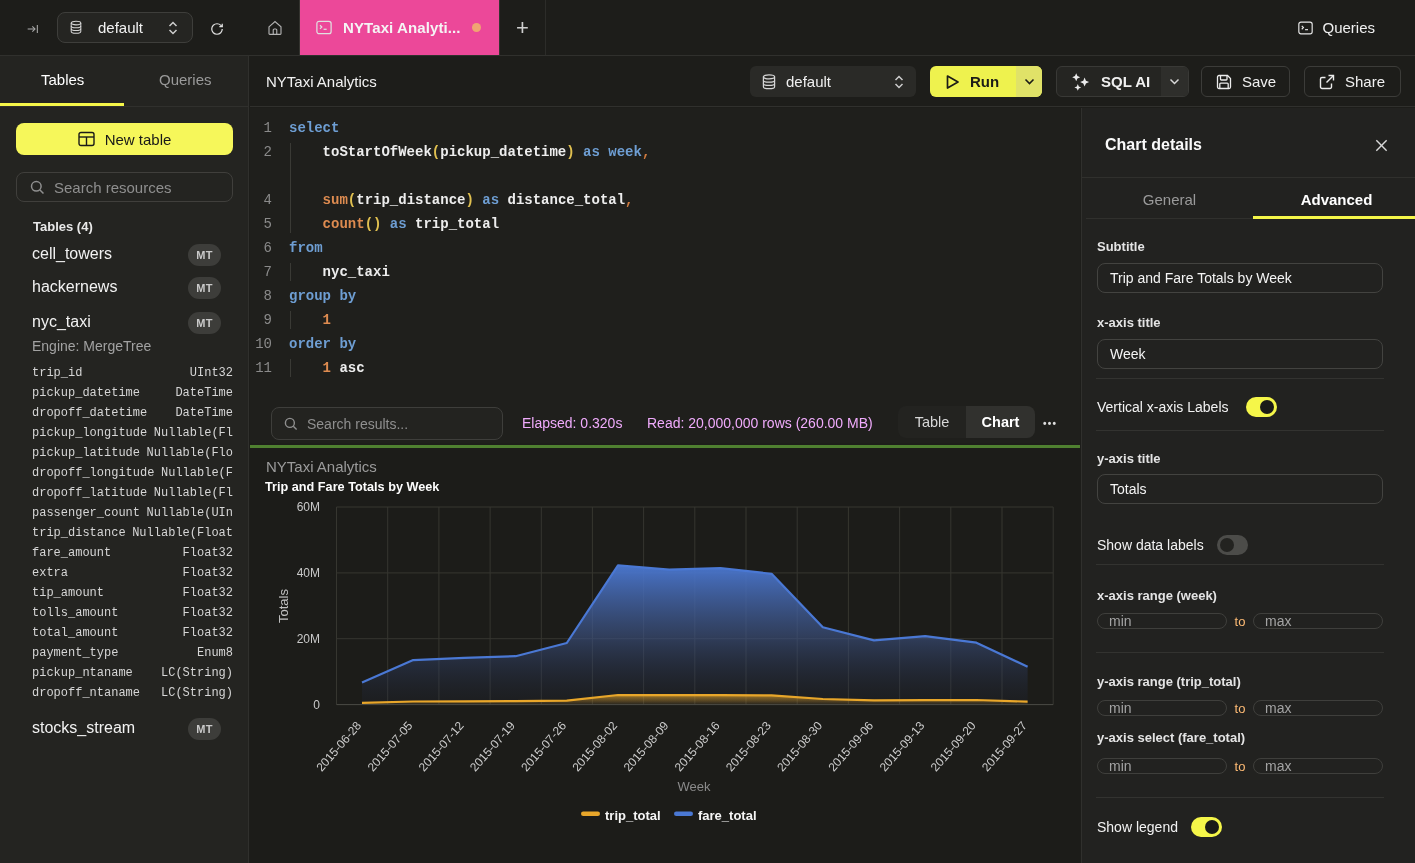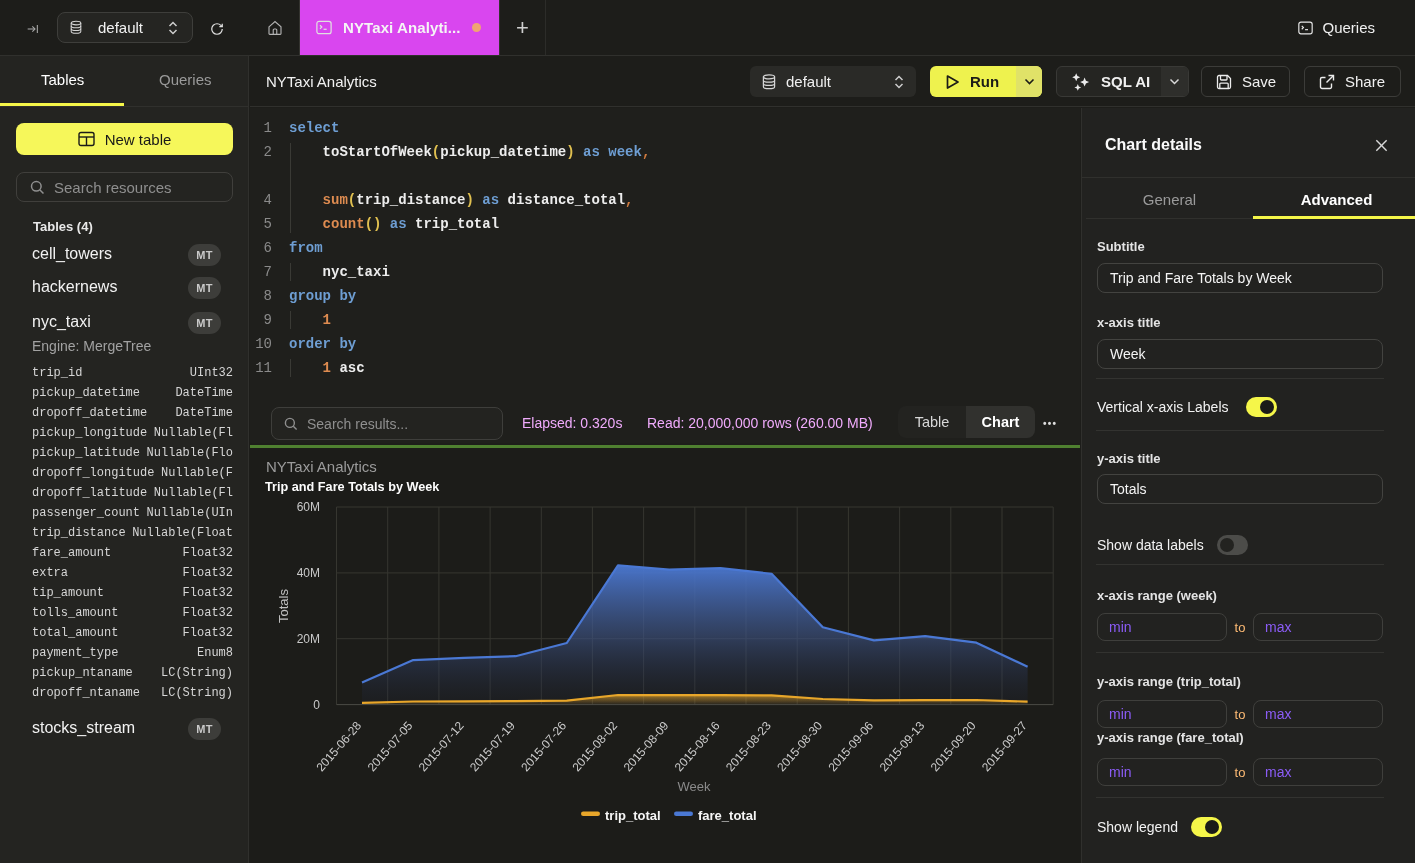--- a/index.html
+++ b/index.html
@@ -7,21 +7,21 @@
 #app{position:relative;width:1415px;height:863px;background:#1d1d1a;color:#eee}
 
 #topbar{left:0;top:0;width:1415px;height:56px;background:#1d1d1a;border-bottom:1px solid #30302d}
 .collapse-ic{left:27px;top:24px;width:12px;height:10px;color:#a8a8a8}
 #dbsel{left:57px;top:12px;width:136px;height:31px;border:1px solid #3e3e3b;border-radius:8px;background:#252522;display:flex;align-items:center}
 #dbsel .dbic{margin-left:12px}
 #dbsel .t{margin-left:16px;font-size:15px;color:#f2f2f2}
 #dbsel .chev{margin-left:auto;margin-right:14px}
 .refresh{left:210px;top:22px;width:14px;height:14px;color:#e0e0e0}
 #homecell{left:250px;top:0;width:49px;height:55px;display:flex;align-items:center;justify-content:center;color:#b4b4b4}
-#tab1{left:299px;top:0;width:201px;height:55px;background:#d946ef;border-left:1px solid #34342f;border-right:1px solid #34342f;display:flex;align-items:center}
+#tab1{left:299px;top:0;width:201px;height:55px;background:#ec4899;border-left:1px solid #34342f;border-right:1px solid #34342f;display:flex;align-items:center}
 #tab1 .term{margin-left:16px}
 #tab1 .t{margin-left:11px;font-size:15px;color:#f5f5f5;font-weight:700;letter-spacing:.1px}
 #tab1 .dot{width:9px;height:9px;border-radius:50%;background:#f0a472;margin-left:11px}
 #plus{left:500px;top:0;width:46px;height:55px;border-right:1px solid #2c2c29;display:flex;align-items:center;justify-content:center;color:#cfcfcf;font-size:22px;font-weight:300}
 #queries-top{right:40px;top:0;height:55px;display:flex;align-items:center;gap:9px;color:#f0f0f0;font-size:15px}
 
 #sidebar{left:0;top:56px;width:249px;height:807px;background:#242421;border-right:1px solid #30302d}
 #sidetabs{left:0;top:0;width:249px;height:51px;border-bottom:1px solid #30302d}
 #sidetabs .tt{position:absolute;top:15px;font-size:15px}
 #sidetabs .yl{position:absolute;left:0;top:47px;width:124px;height:3px;background:#f5f649}
@@ -75,21 +75,21 @@
 #ptabs .a{position:absolute;left:167px;width:167px;text-align:center;top:13px;font-size:15px;color:#fff;font-weight:700}
 #ptabs .yl{position:absolute;left:167px;top:38px;width:167px;height:3px;background:#f5f649}
 .flabel{position:absolute;left:15px;font-size:13px;font-weight:700;color:#e4e4e4}
 .finput{position:absolute;left:15px;width:286px;height:30px;border:1px solid #434340;border-radius:8px;background:#222220;display:flex;align-items:center;padding-left:12px;font-size:14px;color:#f4f4f4}
 .fdiv{position:absolute;left:14px;width:288px;height:1px;background:#333330}
 .trow{position:absolute;left:15px;font-size:14px;color:#f2f2f2;display:flex;align-items:center}
 .tog{width:31px;height:20px;border-radius:10px;position:relative}
 .tog.on{background:#f5f649}.tog.on i{position:absolute;right:3px;top:3px;width:14px;height:14px;border-radius:50%;background:#1b1b18}
 .tog.off{background:#4c4c49}.tog.off i{position:absolute;left:3px;top:3px;width:14px;height:14px;border-radius:50%;background:#232320}
 .rng{position:absolute;left:15px;width:286px;display:flex;align-items:center}
-.rng .bx{width:130px;height:28px;border:1px solid #3f3f3c;border-radius:8px;display:flex;align-items:center;padding-left:11px;color:#8b5cf6;font-size:14px}
+.rng .bx{width:130px;height:16px;border:1px solid #3f3f3c;border-radius:8px;display:flex;align-items:center;padding-left:11px;color:#a3a3a3;font-size:14px}
 .rng .to{width:26px;text-align:center;color:#fdba74;font-size:13px}
 svg{display:block}
 </style></head>
 <body>
 <div id="app">
 
 <div class="abs" id="topbar"></div>
 <svg class="abs collapse-ic" viewBox="0 0 18 14">
       <g stroke="currentColor" stroke-width="1.6" fill="none">
         <line x1="1" y1="7" x2="12" y2="7"></line>
@@ -394,21 +394,21 @@
         <div class="to">to</div>
         <div class="bx">max</div>
       </div>
   <div class="fdiv" style="top:544px"></div>
   <div class="flabel" style="top:566px">y-axis range (trip_total)</div>
   <div class="rng" style="top:592px">
         <div class="bx">min</div>
         <div class="to">to</div>
         <div class="bx">max</div>
       </div>
-  <div class="flabel" style="top:622px">y-axis range (fare_total)</div>
+  <div class="flabel" style="top:622px">y-axis select (fare_total)</div>
   <div class="rng" style="top:650px">
         <div class="bx">min</div>
         <div class="to">to</div>
         <div class="bx">max</div>
       </div>
   <div class="fdiv" style="top:689px"></div>
   <div class="trow" style="top:709px;gap:13px">Show legend<span class="tog on">
           <i></i>
         </span></div>
 </div>

